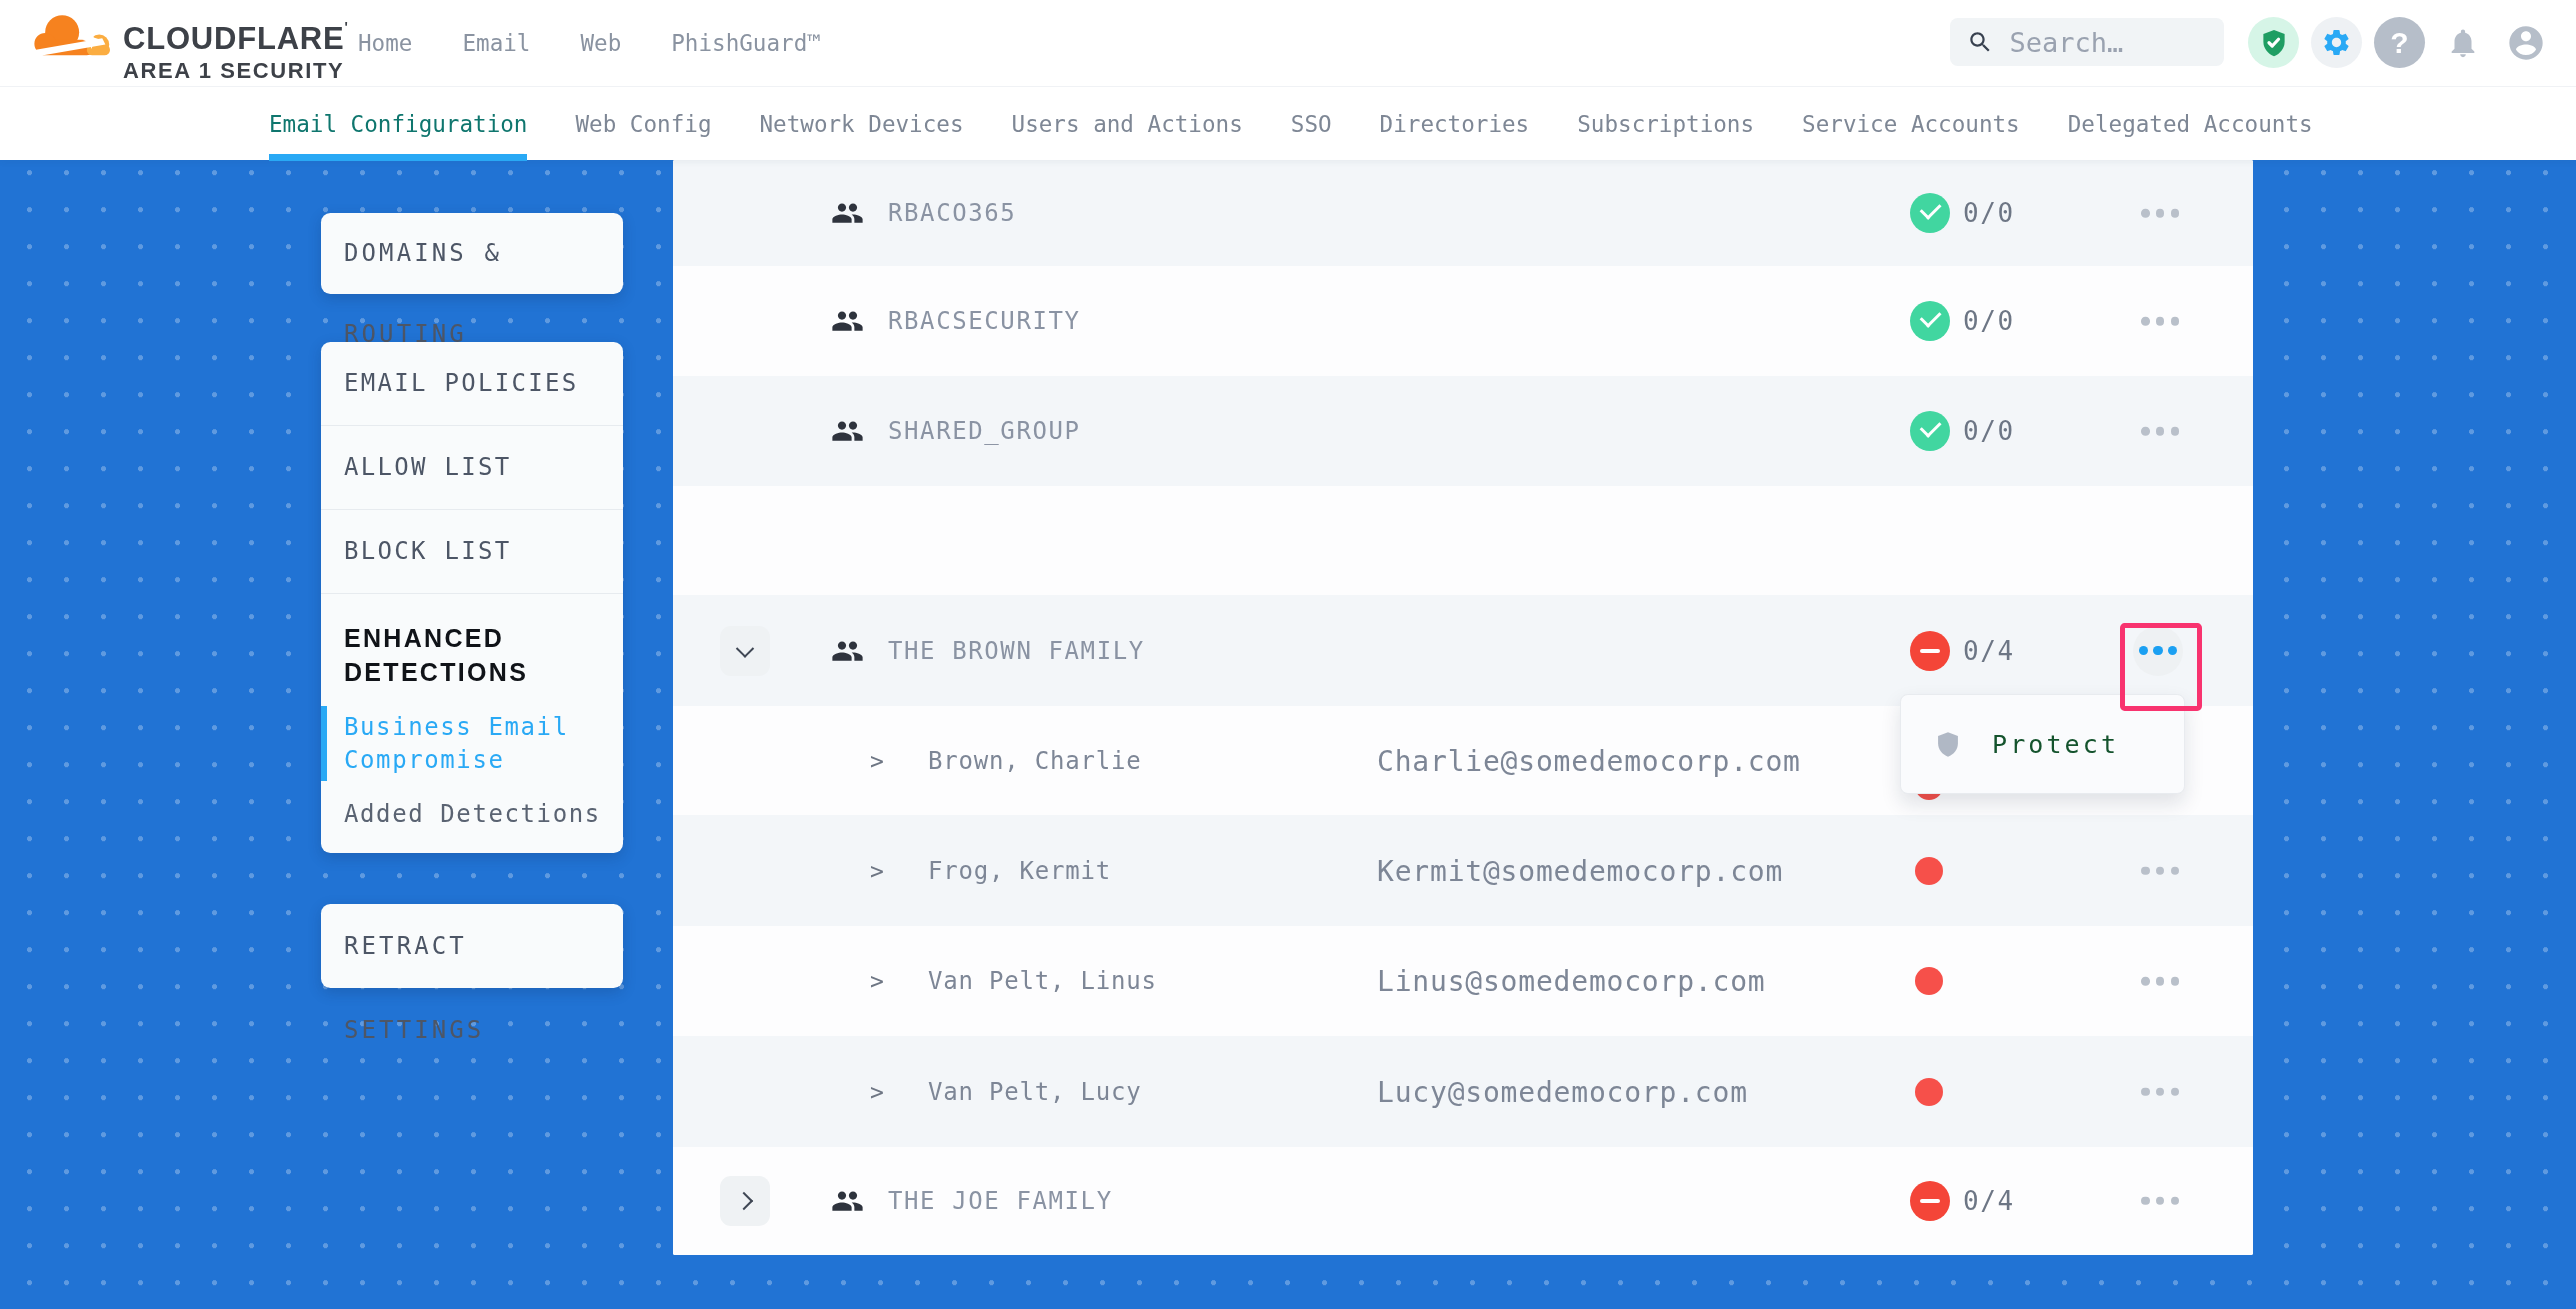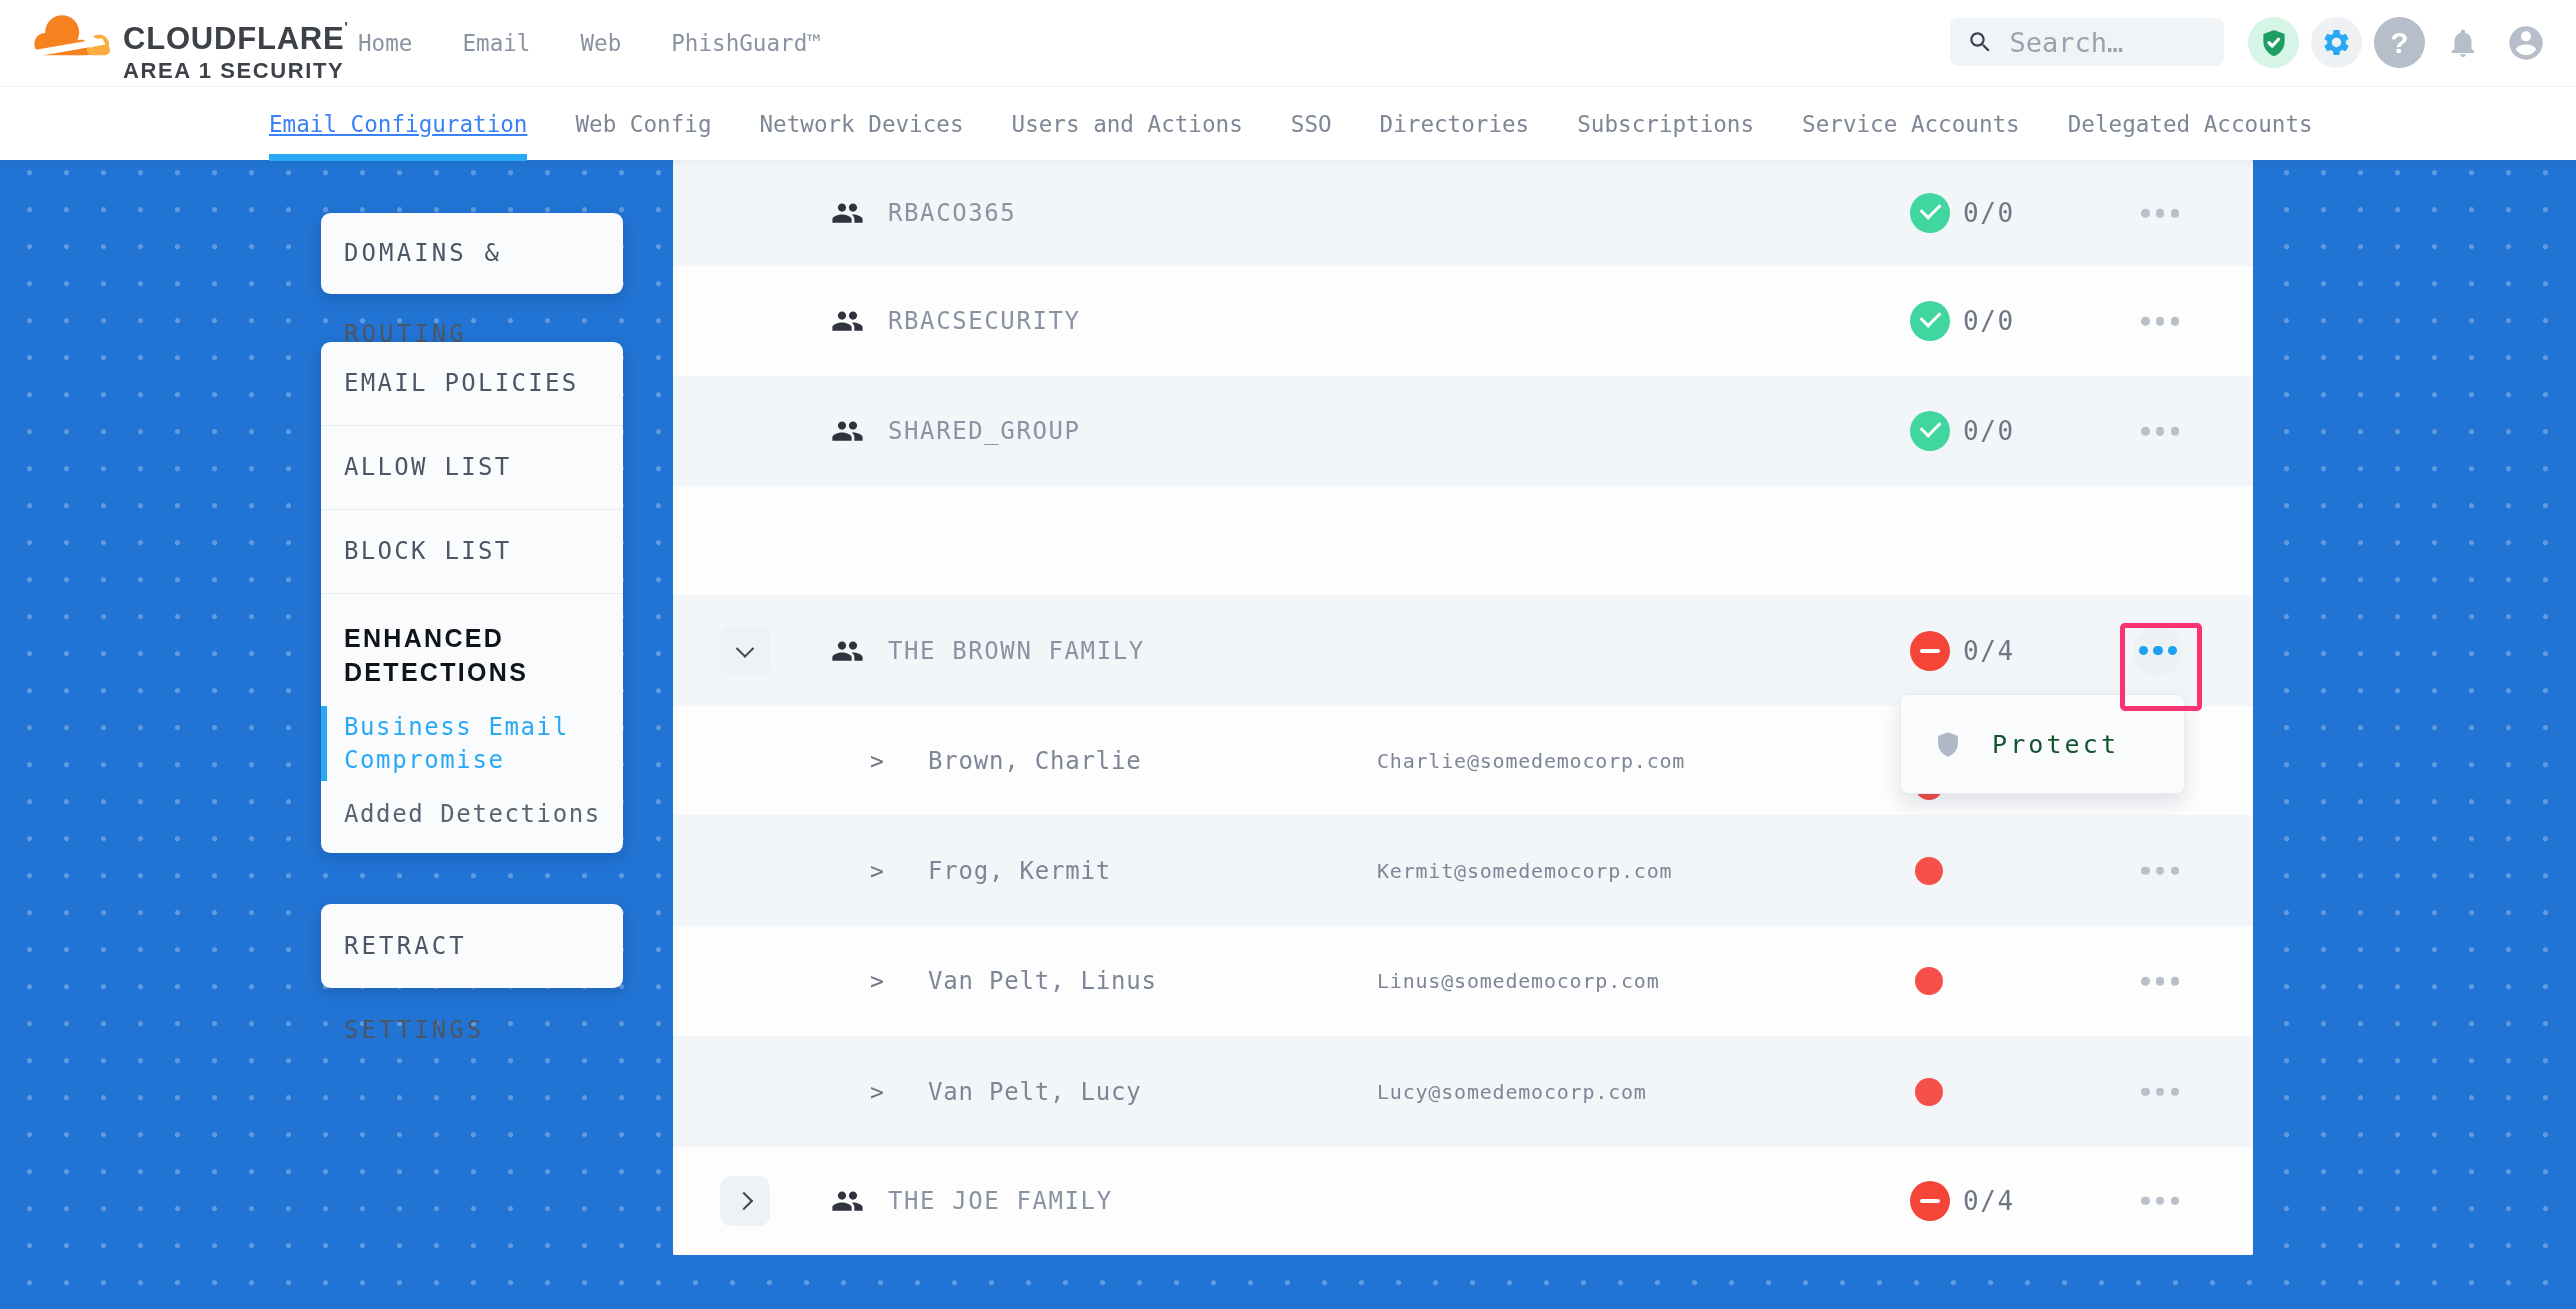--- a/index.html
+++ b/index.html
@@ -29,21 +29,21 @@
   .ic-shieldwrap{left:2248px;background:#d6f5e7;}
   .ic-gearwrap{left:2311px;background:#eef1f4;}
   .ic-help{left:2374px;background:#b6bec9;color:#fff;font-size:30px;font-weight:bold;font-family:"Liberation Sans",sans-serif;}
   .ic-bell{left:2437px;}
   .ic-person{left:2500px;}
   
   .subnav{position:absolute;left:0;top:86px;width:2576px;height:74px;background:#ffffff;z-index:9;
     display:flex;align-items:center;padding-left:269px;gap:48px;box-sizing:border-box;
     border-top:0.8px solid #f0f2f5;box-shadow:0 3.1px 6.2px rgba(40,60,90,.06);}
   .tab{position:relative;font-size:22.6px;color:#7e8795;height:74px;display:flex;align-items:center;cursor:pointer;}
-  .tab.active{color:#3b82f6;text-decoration:underline;}
+  .tab.active{color:#0f766e;}
   .tab.active::after{content:"";position:absolute;left:0;right:0;bottom:0;height:6.2px;background:#29a9f5;}
   
   .card{position:absolute;left:321px;width:302px;background:#f9fbfc;border-radius:9.3px;
     box-shadow:0 4.7px 14px rgba(15,40,80,.20);z-index:5;box-sizing:border-box;}
   .card-1{top:213px;height:81px;}
   .card-2{top:342px;height:511px;}
   .card-3{top:904px;height:84px;}
   .card-label{font-size:24px;color:#4d5666;letter-spacing:3.1px;padding-left:23px;}
   .card-1 .card-label{line-height:81px;}
   .card-3 .card-label{line-height:84px;}
@@ -61,21 +61,21 @@
   .row.light{background:#f3f6f9;}
   .rc{position:absolute;top:50%;transform:translateY(-50%);}
   .expander{left:47px;width:50px;height:50px;background:#eff2f4;border-radius:11px;border:none;cursor:pointer;}
   .chev{position:absolute;left:50%;top:50%;width:11px;height:11px;border-top:2.3px solid #3f4754;border-right:2.3px solid #3f4754;}
   .chev.right{transform:translate(-58%,-50%) rotate(45deg);}
   .chev.down{transform:translate(-50%,-68%) rotate(135deg);}
   .grp-icon{left:158px;width:33px;height:33px;}
   .grp-name{left:215px;font-size:24px;color:#8a93a3;letter-spacing:1.6px;white-space:nowrap;}
   .mem-chev{left:197px;font-size:23px;color:#6e7684;}
   .mem-name{left:255px;font-size:24px;color:#7d8696;letter-spacing:0.8px;white-space:nowrap;}
-  .mem-email{left:704px;font-size:20px;color:#7d8696;letter-spacing:0.8px;white-space:nowrap;}
+  .mem-email{left:704px;font-size:28px;color:#7d8696;letter-spacing:0.8px;white-space:nowrap;}
   .badge-circle{left:1237px;width:40px;height:40px;border-radius:50%;}
   .badge-circle.ok{background:#41d6a0;}
   .badge-circle.alert{background:#f44538;}
   .badge-circle .check{position:absolute;left:11px;top:10px;width:15.6px;height:8.6px;border-left:3.1px solid #fff;border-bottom:3.1px solid #fff;transform:rotate(-45deg);}
   .badge-circle .minus{position:absolute;left:10px;top:18px;width:20px;height:4.7px;border-radius:2.3px;background:#fff;}
   .badge-text{left:1290px;font-size:26px;color:#6d7685;letter-spacing:1.6px;}
   .mini-dot{left:1242px;width:28px;height:28px;border-radius:50%;background:#f6504a;}
   .dots{left:1468px;display:flex;gap:6.2px;align-items:center;}
   .dots i{width:8.6px;height:8.6px;border-radius:50%;background:#b9c0ca;display:block;}
   .dots-circlebg{left:1460px;width:50px;height:50px;border-radius:50%;background:#eef1f3;display:flex;align-items:center;justify-content:center;gap:5.4px;}

